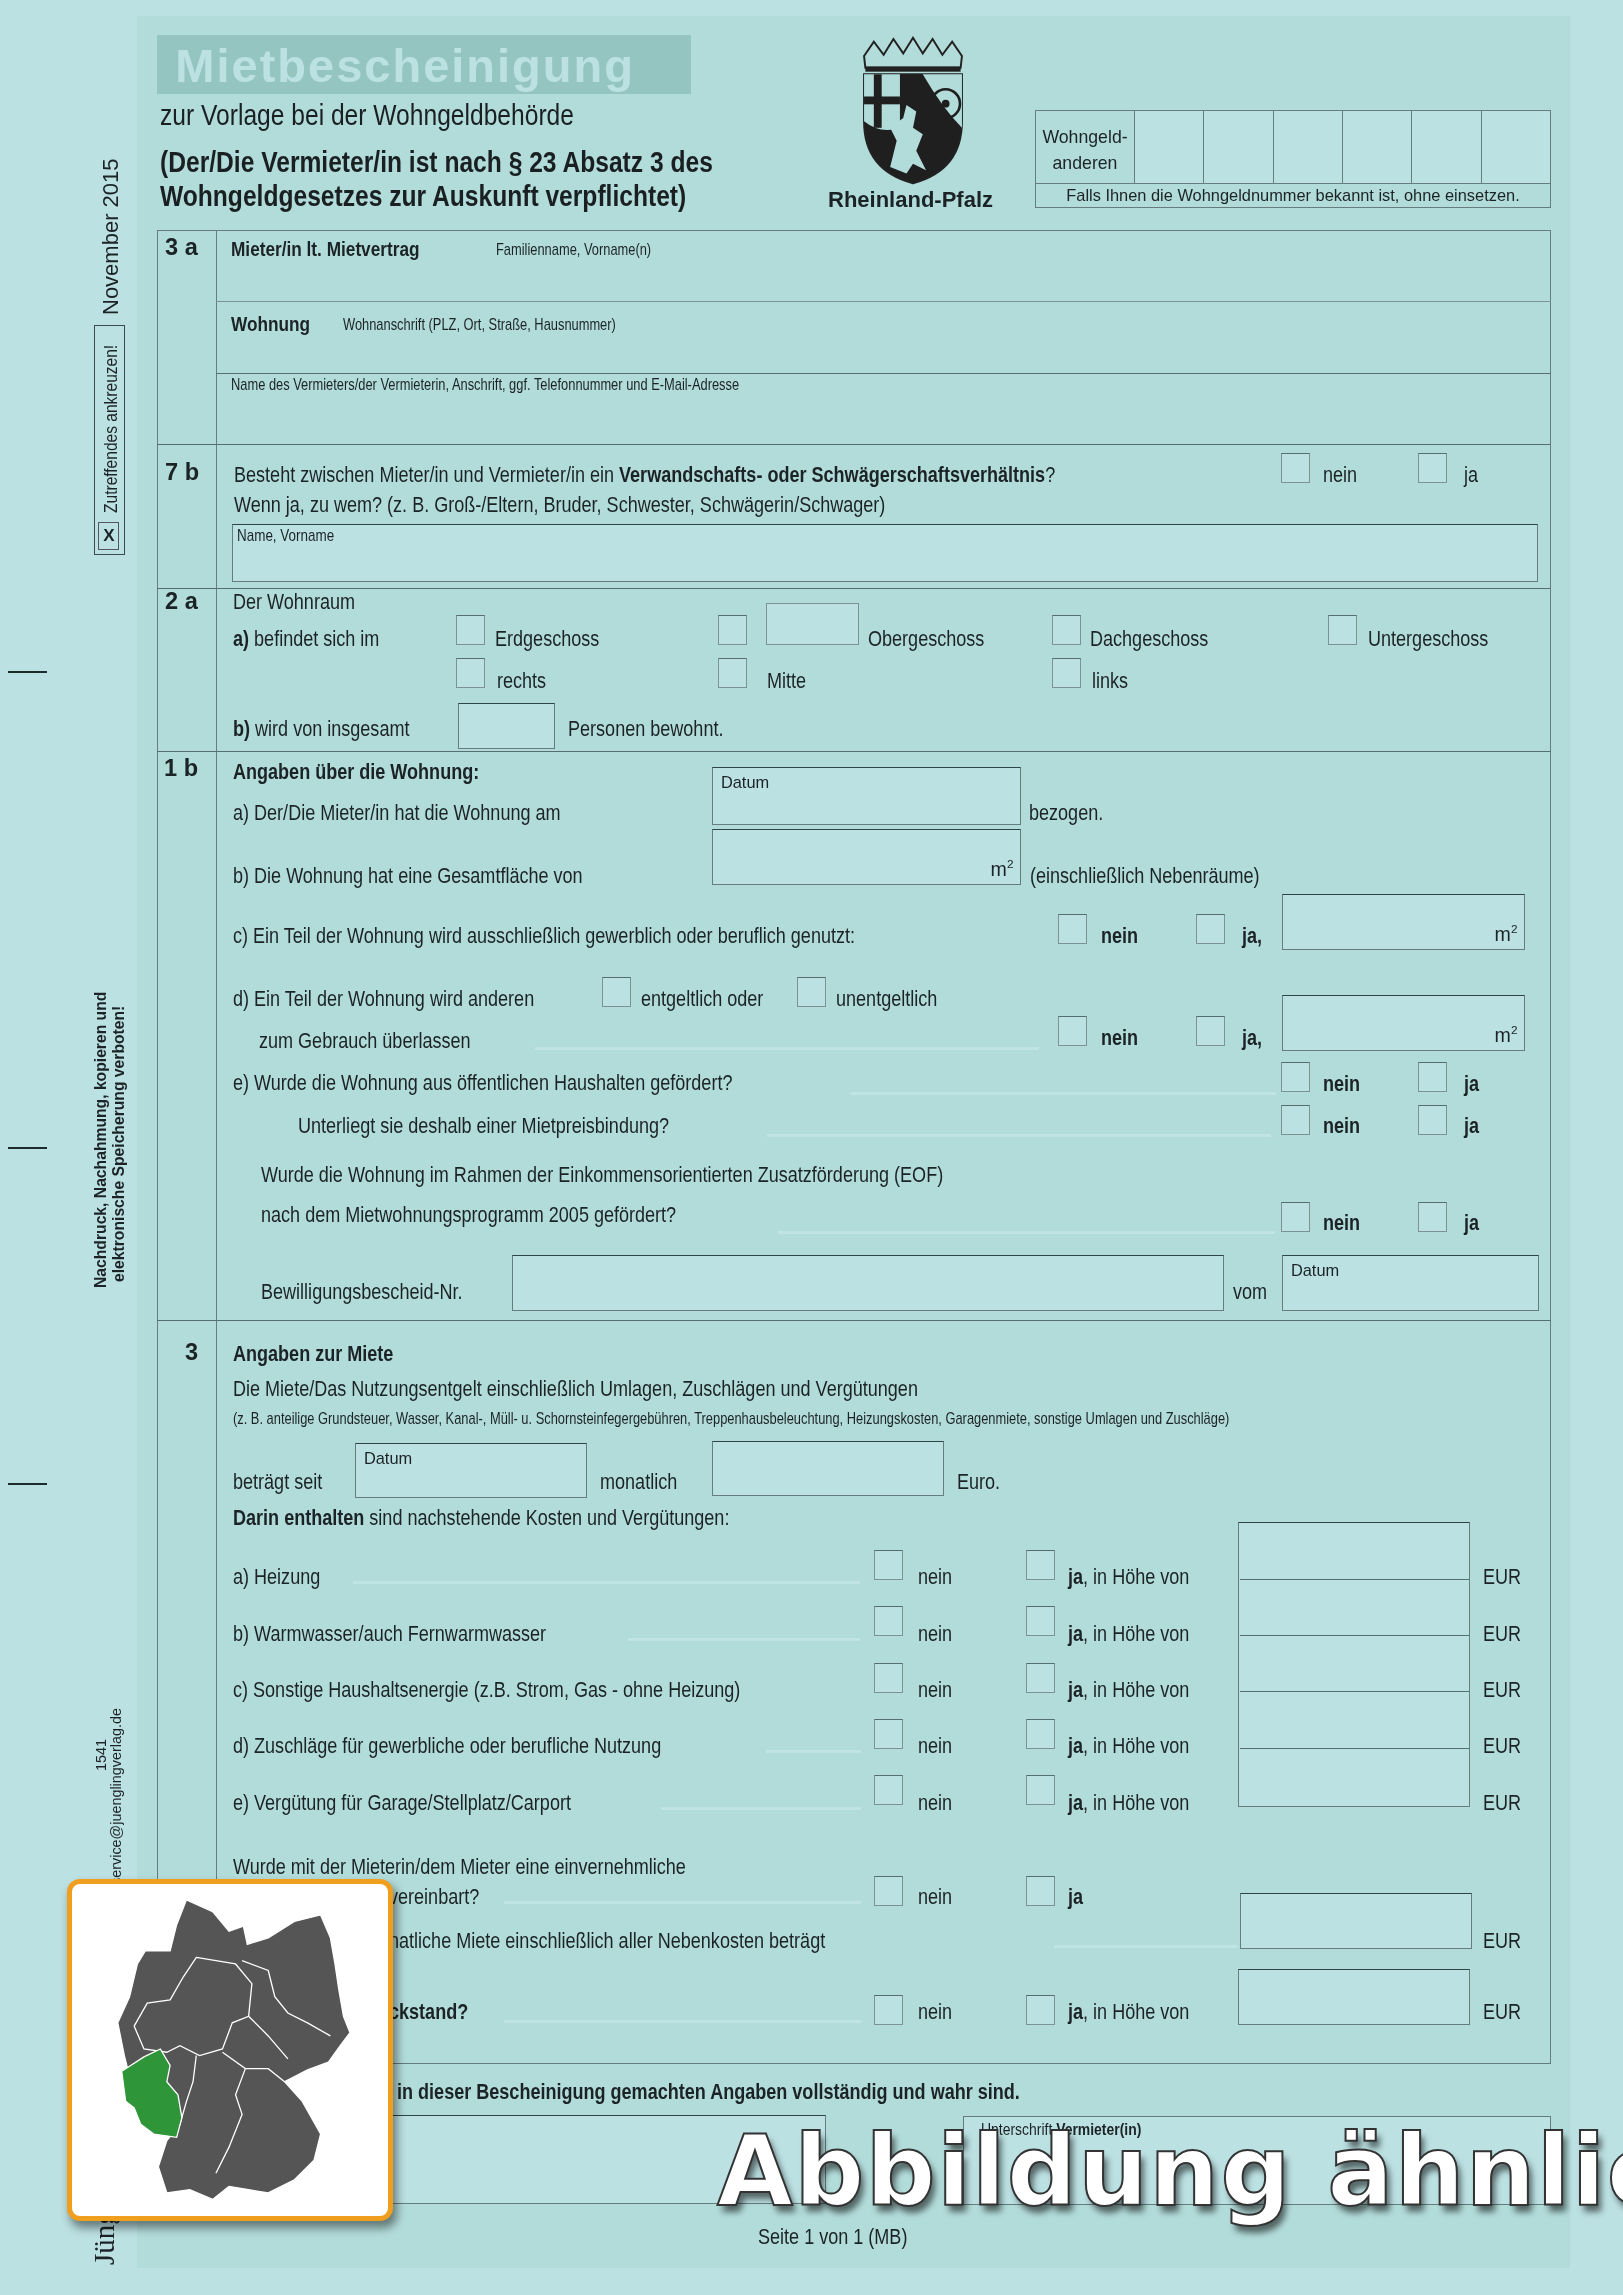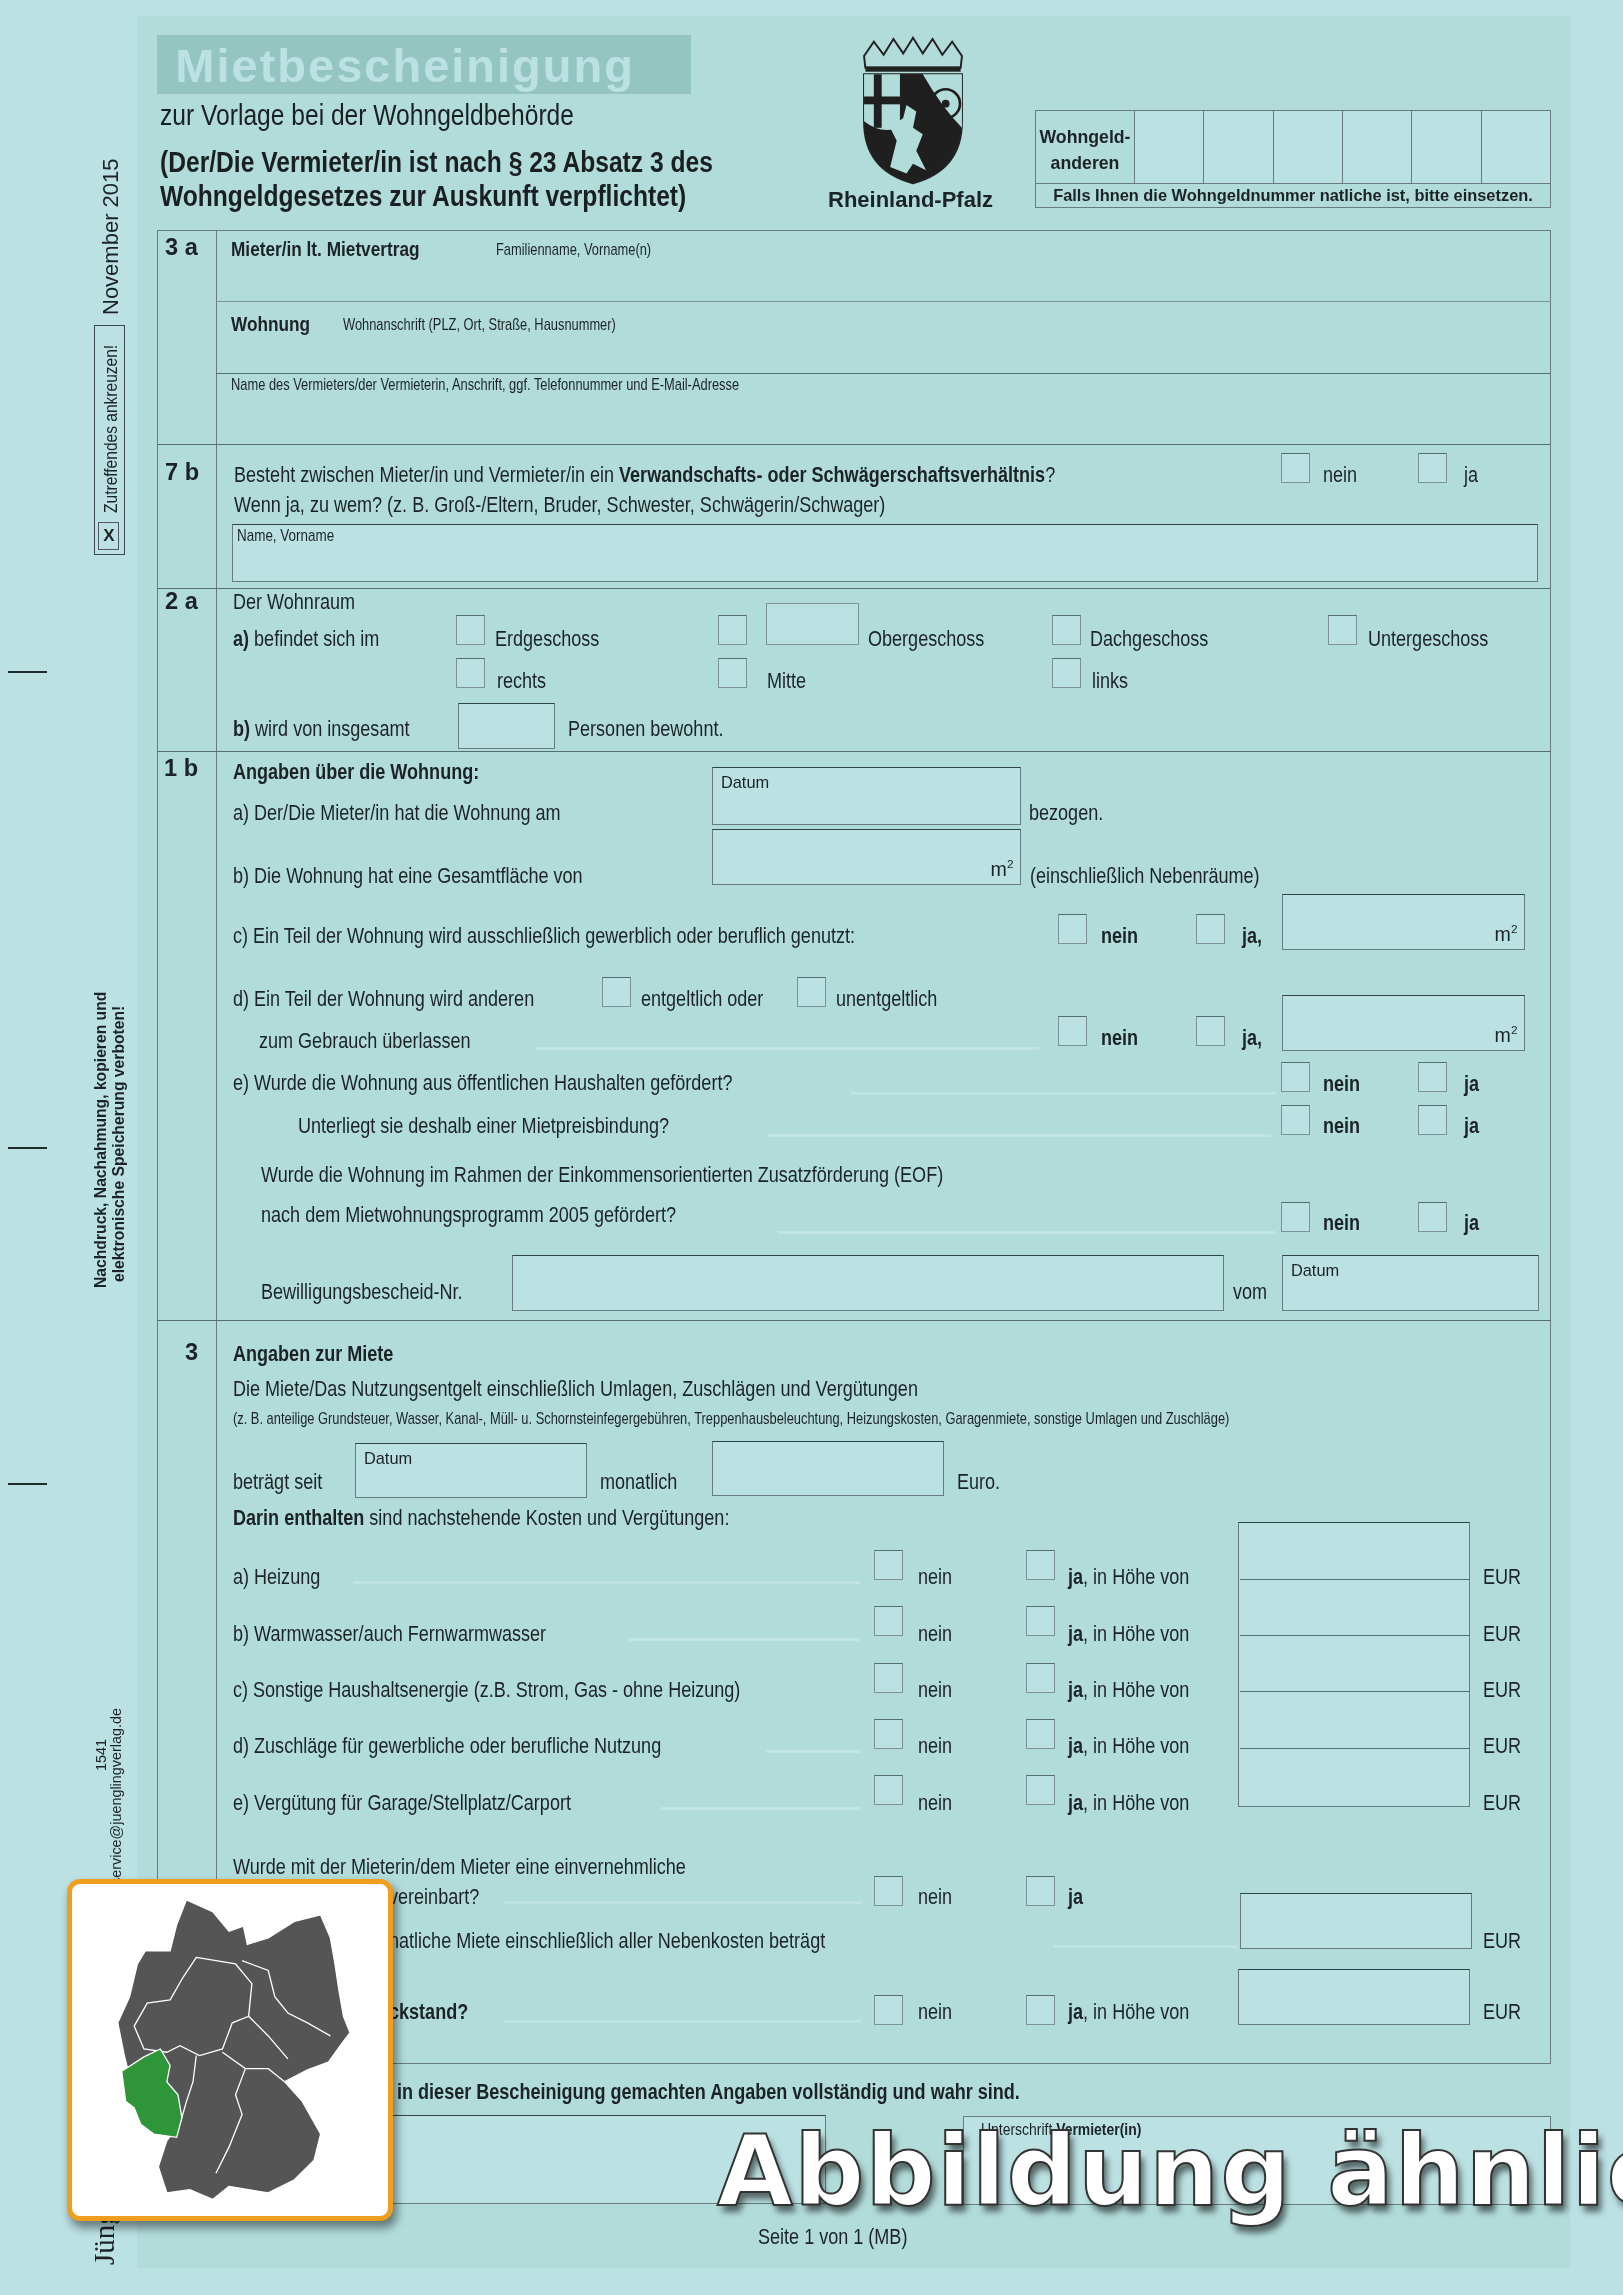--- a/index.html
+++ b/index.html
@@ -26,21 +26,21 @@
   .title-banner span {
     position: absolute; left: 18.3px; top: 2.6px; font-size: 47px; font-weight: 700;
     color: #bce1e3; letter-spacing: 2px; white-space: nowrap;
   }
   .subtitle { font-size: 30px; white-space: nowrap; color: #1a1f22; }
   .coat { position: absolute; left: 851px; top: 36px; width: 124px; height: 151px; }
   .state-name { position: absolute; left: 828px; top: 187px; font-size: 22px; font-weight: 700; white-space: nowrap; }
 
   .wgn-table {
     position: absolute; left: 1035px; top: 110px; width: 516px; height: 98px;
-    border: 1.3px solid #667c7e; background: #b2dcda; font-weight: bold;
+    border: 1.3px solid #667c7e; background: #b2dcda;
   }
   .wgn-row { position: absolute; left: 0; top: 0; width: 100%; height: 73px; display: flex; border-bottom: 1.3px solid #667c7e; }
   .wgn-label { width: 99px; height: 100%; border-right: 1.3px solid #667c7e; font-size: 17.7px; text-align: center; padding-top: 13px; line-height: 26px; }
   .wgn-cell { flex: 1; height: 100%; background: #bce1e3; border-right: 1.3px solid #667c7e; }
   .wgn-cell:last-child { border-right: none; }
   .wgn-hint { position: absolute; left: 0; top: 75px; width: 100%; text-align: center; font-size: 16.4px; }
 
   
   .form-frame { position: absolute; left: 157px; top: 230px; width: 1394px; height: 1834px; border: 1.3px solid #667c7e; }
   .numcol { position: absolute; left: 59px; width: 1.3px; background: #667c7e; }
@@ -119,21 +119,21 @@
 <div class="wgn-table">
   <div class="wgn-row">
     <div class="wgn-label"><span>Wohngeld-</span><br><span>anderen</span></div>
     <div class="wgn-cell"></div>
     <div class="wgn-cell"></div>
     <div class="wgn-cell"></div>
     <div class="wgn-cell"></div>
     <div class="wgn-cell"></div>
     <div class="wgn-cell"></div>
   </div>
-  <div class="wgn-hint narrow" style="transform:none;">Falls Ihnen die Wohngeldnummer natliche ist, bitte einsetzen.</div>
+  <div class="wgn-hint narrow" style="transform:none;">Falls Ihnen die Wohngeldnummer bekannt ist, ohne einsetzen.</div>
 </div>
 
 <div class="form-frame"></div>
 <div class="numcol" style="top:230px; height:1834px; left:216px;"></div>
 <div class="hline" style="left:216px; top:301px; width:1335px; background:#7d9294;"></div>
 <div class="hline" style="left:216px; top:373px; width:1335px;"></div>
 <div class="hline" style="left:157px; top:444px; width:1394px;"></div>
 <div class="hline" style="left:157px; top:588px; width:1394px;"></div>
 <div class="hline" style="left:157px; top:751px; width:1394px;"></div>
 <div class="hline" style="left:157px; top:1320px; width:1394px;"></div>

